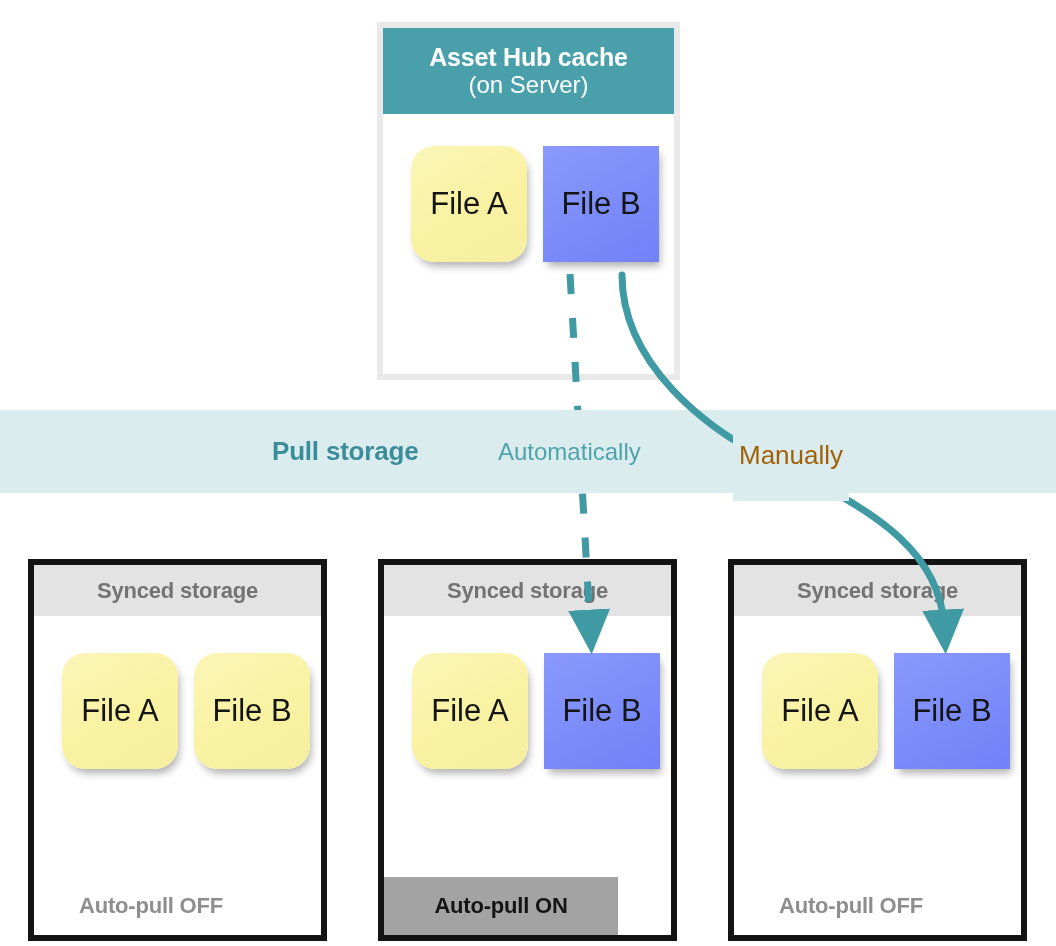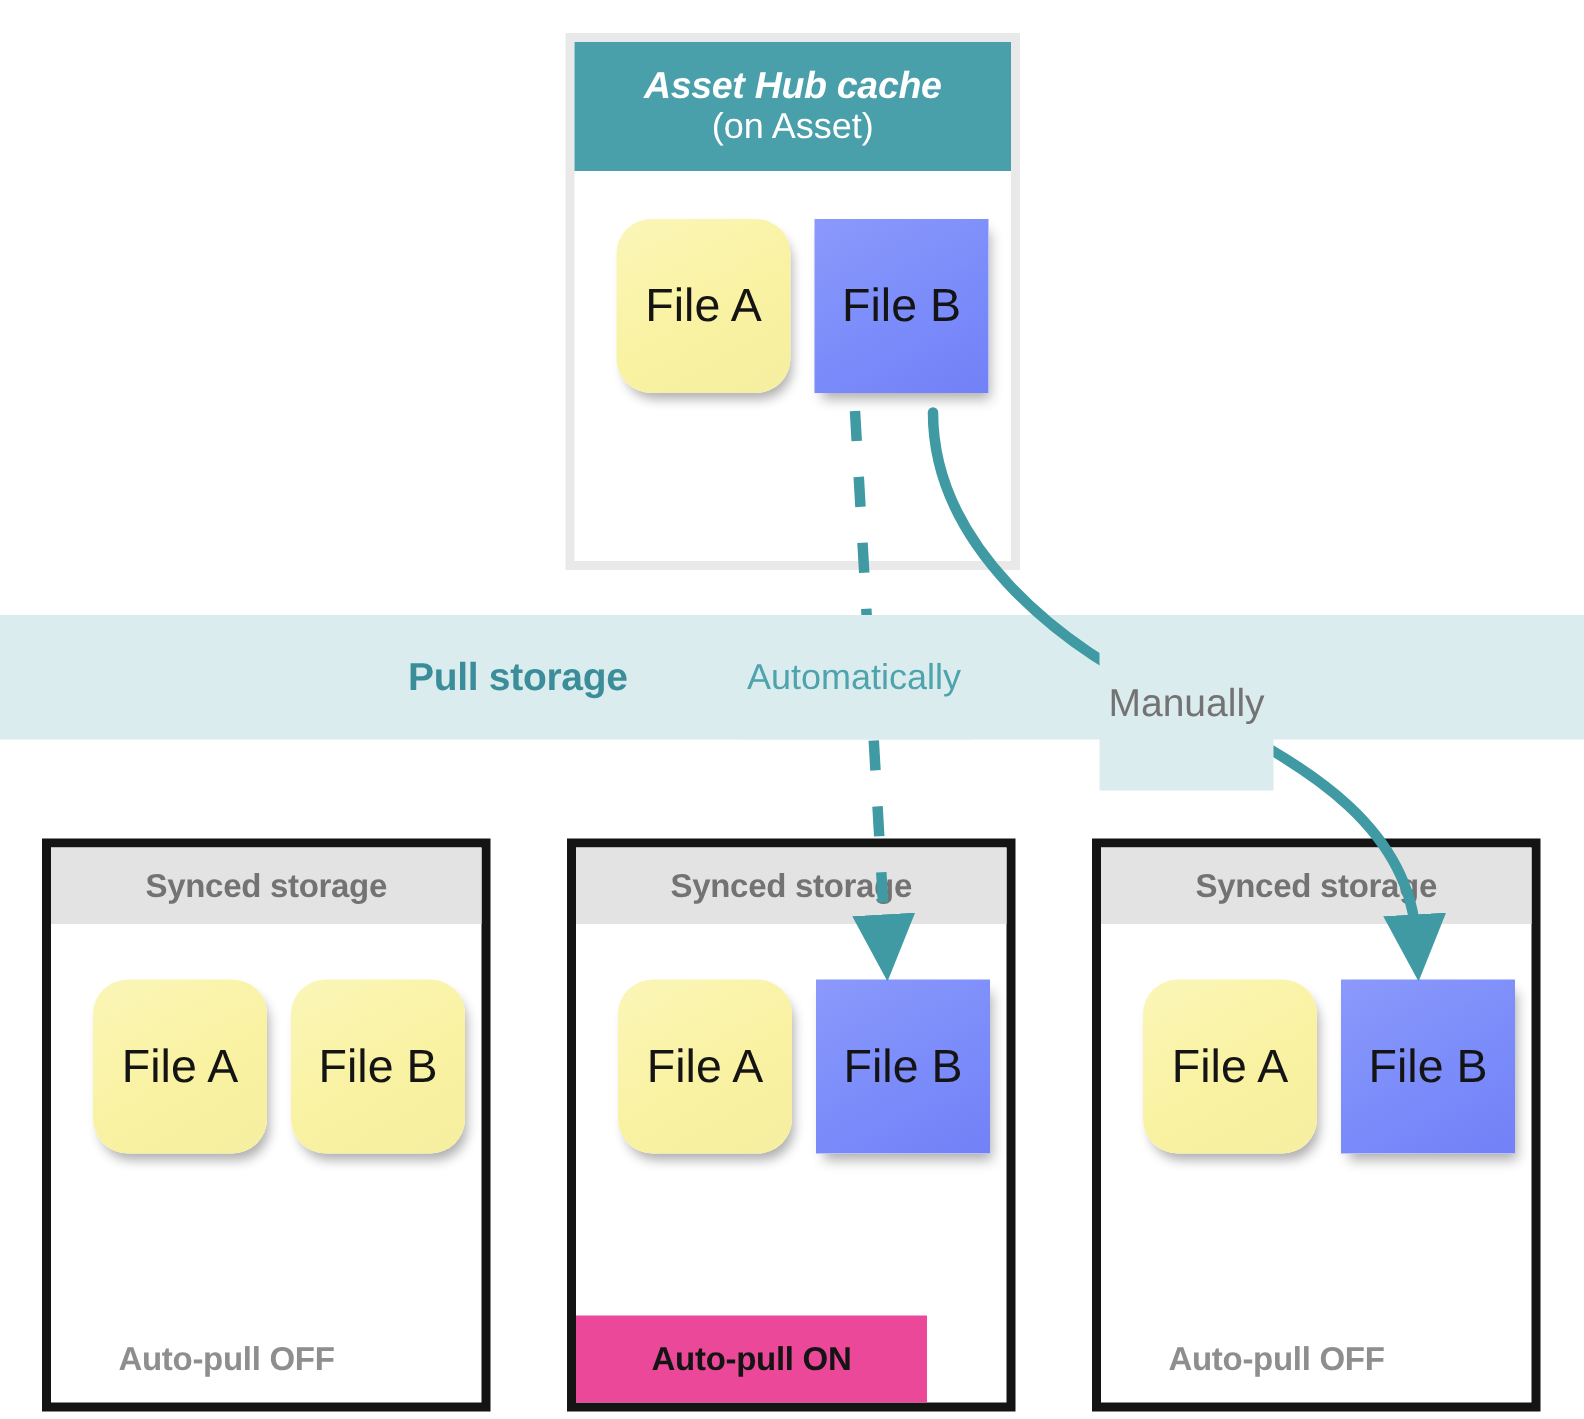--- a/index.html
+++ b/index.html
@@ -61,23 +61,23 @@
     font-size: 24px;
     font-weight: normal;
     color: #4ea3ac;
     background: #dbecef;
     padding: 0 6px;
   }
   .band-label-manual {
     left: 733px;
     font-size: 26px;
     font-weight: normal;
-    color: #737373;
+    color: #a16207;
     background: #dbecef;
-    padding: 17px 6px;
+    padding: 4px 6px;
   }
 
   
   .hub {
     position: absolute;
     left: 377px;
     top: 22px;
     width: 303px;
     height: 358px;
     background: #ffffff;
@@ -97,21 +97,20 @@
     align-items: center;
     justify-content: center;
     color: #ffffff;
     box-sizing: border-box;
   }
   .hub-title {
     font-size: 25px;
     font-weight: bold;
     line-height: 1.12;
     letter-spacing: -0.2px;
-    font-style: italic;
   }
   .hub-subtitle {
     font-size: 24px;
     font-weight: normal;
     line-height: 1.15;
   }
   .hub-body {
     position: absolute;
     left: 0;
     top: 86px;
@@ -192,21 +191,21 @@
     font-size: 22px;
     font-weight: bold;
     letter-spacing: -0.2px;
     box-sizing: border-box;
   }
   .store-footer.off {
     background: transparent;
     color: #8e8e8e;
   }
   .store-footer.on {
-    background: #ec4899;
+    background: #a3a3a3;
     color: #141414;
     text-align: right;
   }
 
   .note-a { left: 28px; top: 37px; }
   .note-b { left: 160px; top: 37px; }
 </style>
 </head>
 <body>
 
@@ -225,21 +224,21 @@
     </defs>
 
     <path d="M 570,274 L 590,625" fill="none" stroke="#3f9aa3" stroke-width="7" stroke-dasharray="20 24" stroke-linecap="butt" marker-end="url(#arrowhead-dashed)"></path>
 
     <path d="M 622,275 C 622,360 700,430 790,470 C 880,512 940,556 944,625" fill="none" stroke="#3f9aa3" stroke-width="7" stroke-linecap="round" marker-end="url(#arrowhead-solid)"></path>
   </svg>
 
   <div class="hub">
     <div class="hub-header">
       <div class="hub-title">Asset Hub cache</div>
-      <div class="hub-subtitle">(on Asset)</div>
+      <div class="hub-subtitle">(on Server)</div>
     </div>
     <div class="hub-body">
       <div class="note yellow" style="left:28px; top:32px;">
         <span class="note-label">File A</span>
       </div>
       <div class="note blue" style="left:160px; top:32px;">
         <span class="note-label">File B</span>
       </div>
     </div>
   </div>

